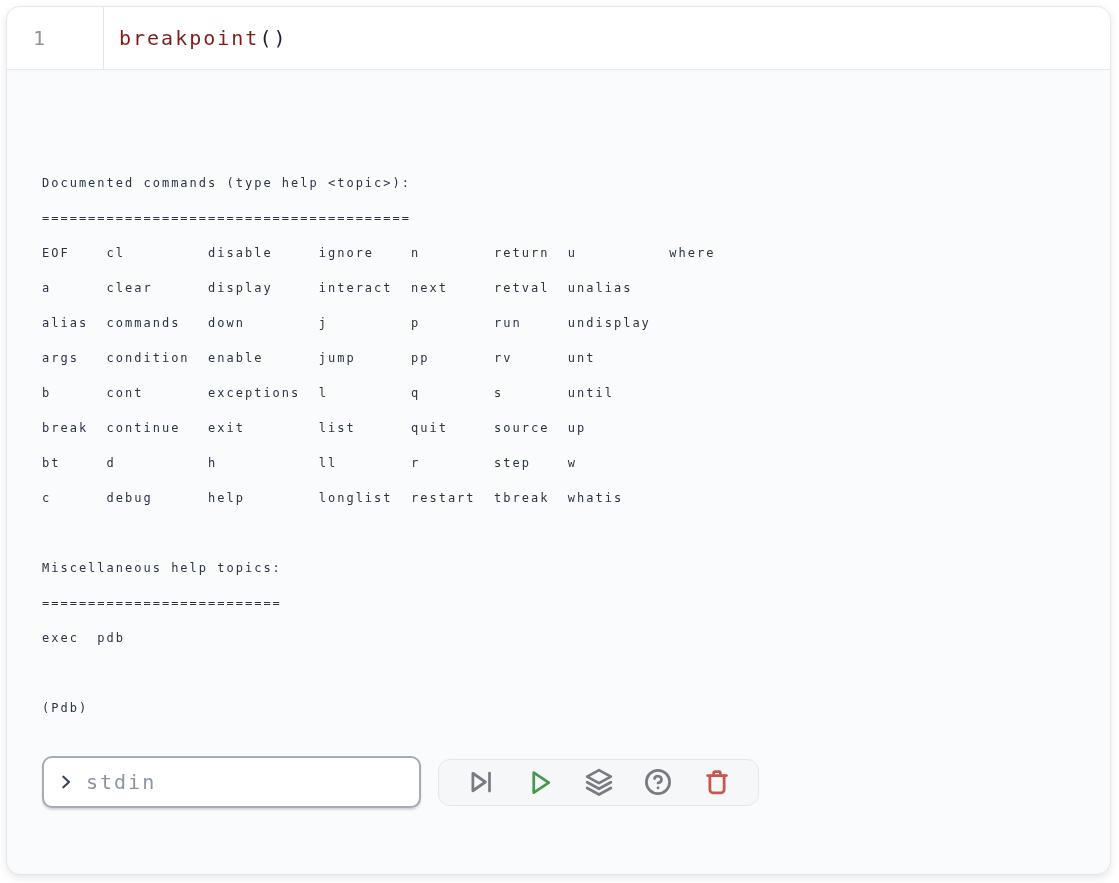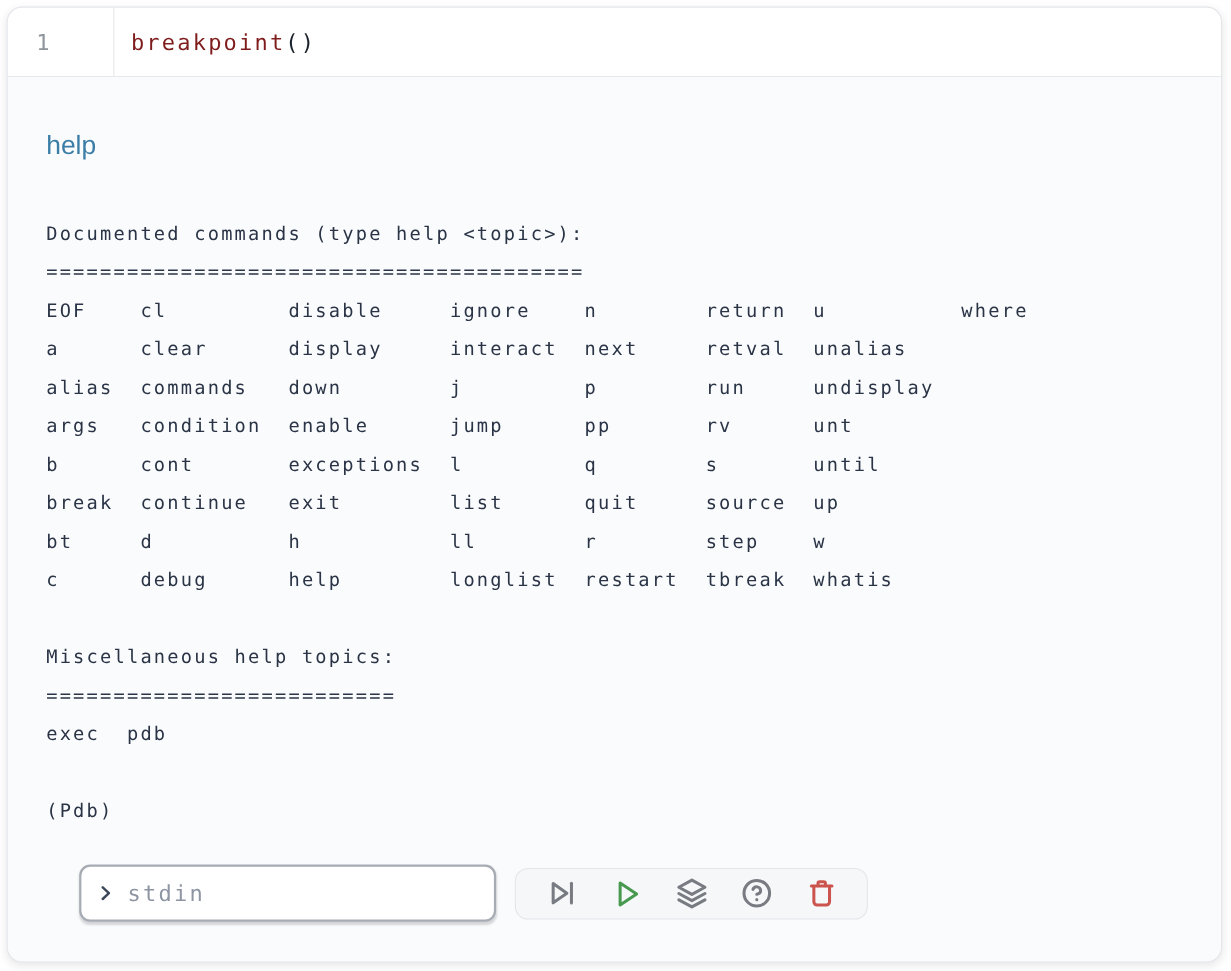--- a/index.html
+++ b/index.html
@@ -23,24 +23,24 @@
   .line-number{color:#8f959c;}
   .code-line{display:flex;align-items:center;padding-left:15px;color:#1c222c;}
   .tok-builtin{color:#7f1d1d;}
   .tok-punct{color:#1c222c;}
   
   .output{padding:48px 35px 0 35px;}
   .echo{color:#3a7da6;font-size:24px;line-height:30px;}
   .console{
     margin:48px 0 0 0;white-space:pre;color:#2a3446;
     font-family:"DejaVu Sans Mono","Liberation Mono",monospace;
-    font-size:17px;letter-spacing:2px;line-height:35px;
+    font-size:12px;letter-spacing:2px;line-height:35px;
   }
   
-  .controls{display:flex;align-items:center;margin-top:30px;gap:17px;margin-left:30px;}
+  .controls{display:flex;align-items:center;margin-top:30px;gap:17px;}
   .stdin-box{
     width:379px;height:52px;box-sizing:border-box;background:#ffffff;
     border:2px solid #a7acb4;border-radius:10px;
     box-shadow:0 2px 2px rgba(40,45,55,.18);
     display:flex;align-items:center;padding:0 13px;gap:9px;
   }
   .stdin-box input{
     flex:1;border:none;outline:none;background:transparent;
     font-family:"DejaVu Sans Mono","Liberation Mono",monospace;
     font-size:20px;letter-spacing:2px;color:#2b3648;min-width:0;
@@ -67,21 +67,20 @@
     <div class="gutter">
       <span class="mono line-number">1</span>
     </div>
     <div class="code-line mono">
       <span class="tok-builtin">breakpoint</span>
         <span class="tok-punct">()</span>
     </div>
   </div>
 
   <div class="output">
-    <div class="echo">help</div>
     <pre class="console">Documented commands (type help &lt;topic&gt;):
 ========================================
 EOF    cl         disable     ignore    n        return  u          where
 a      clear      display     interact  next     retval  unalias
 alias  commands   down        j         p        run     undisplay
 args   condition  enable      jump      pp       rv      unt
 b      cont       exceptions  l         q        s       until
 break  continue   exit        list      quit     source  up
 bt     d          h           ll        r        step    w
 c      debug      help        longlist  restart  tbreak  whatis

